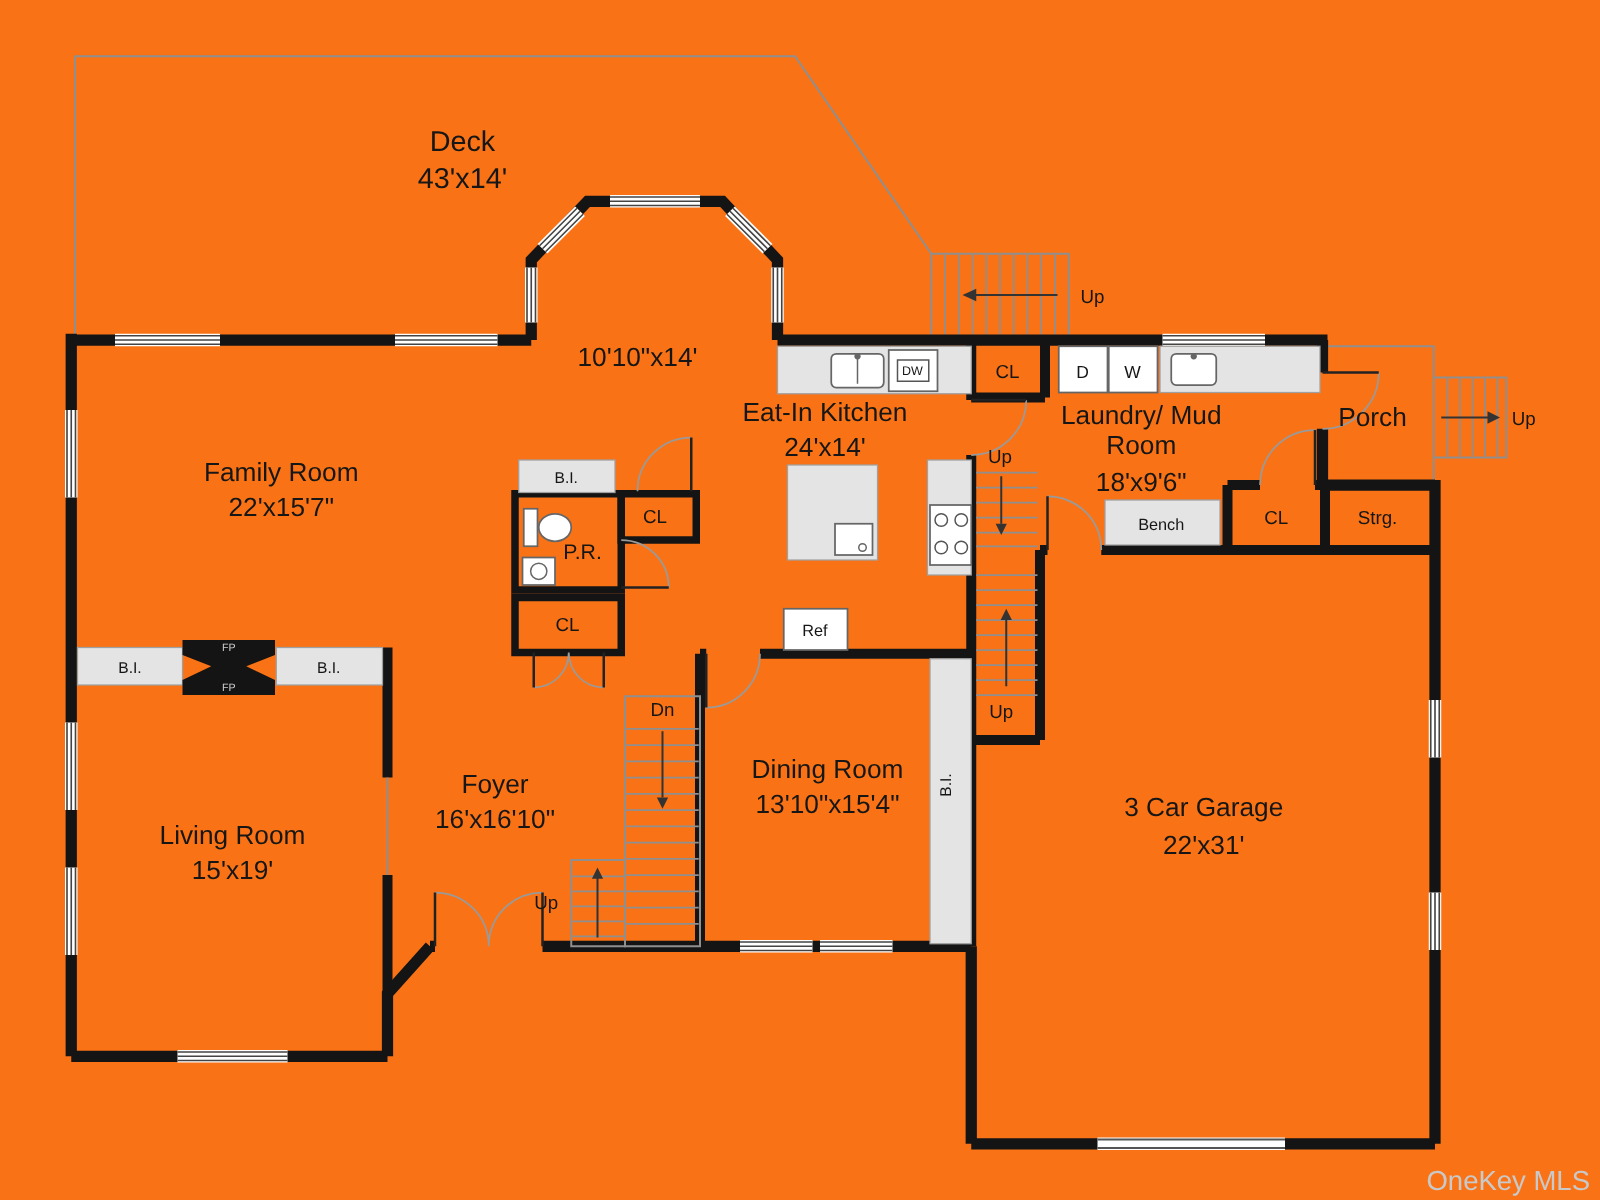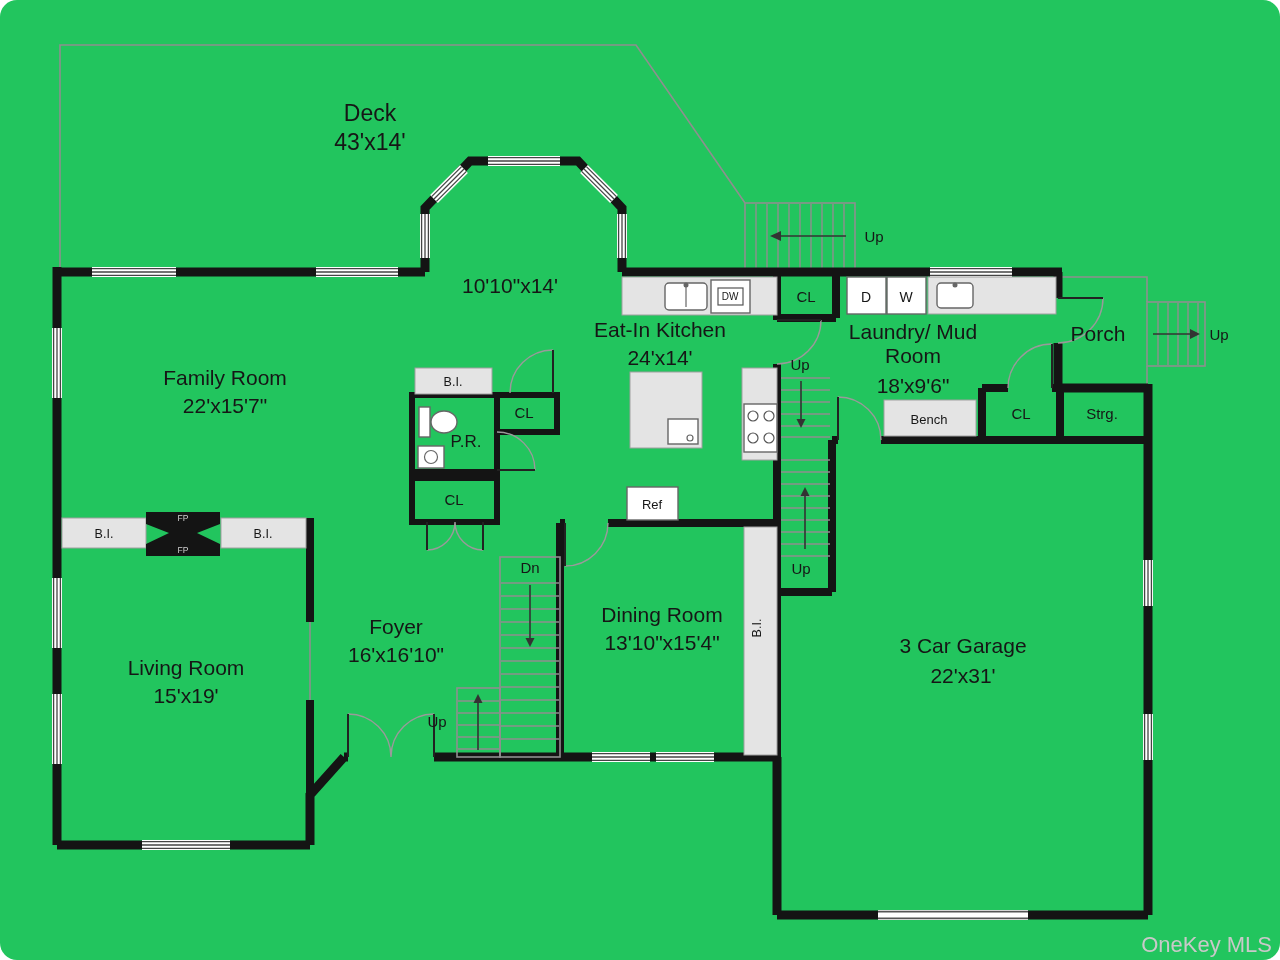--- a/index.html
+++ b/index.html
@@ -1,16 +1,16 @@
 <!DOCTYPE html>
 <html><head>
 <meta charset="utf-8">
 <style>
   html,body{margin:0;padding:0;background:#ffffff;}
-  .canvas{position:relative;width:1280px;height:960px;background:#22c55e;overflow:hidden;border-radius:17px;}
+  .canvas{position:relative;width:1280px;height:960px;background:#f97316;overflow:hidden;}
   svg{display:block;}
   text{font-family:"Liberation Sans","DejaVu Sans",sans-serif;fill:#161616;text-anchor:middle;}
   .t-deck{font-size:23px;}
   .t-room{font-size:21px;}
   .t-pr{font-size:17px;}
   .t-15{font-size:15px;}
   .t-14{font-size:14px;}
   .t-13{font-size:13px;}
   .t-12{font-size:12.5px;}
   .t-10{font-size:10px;}

